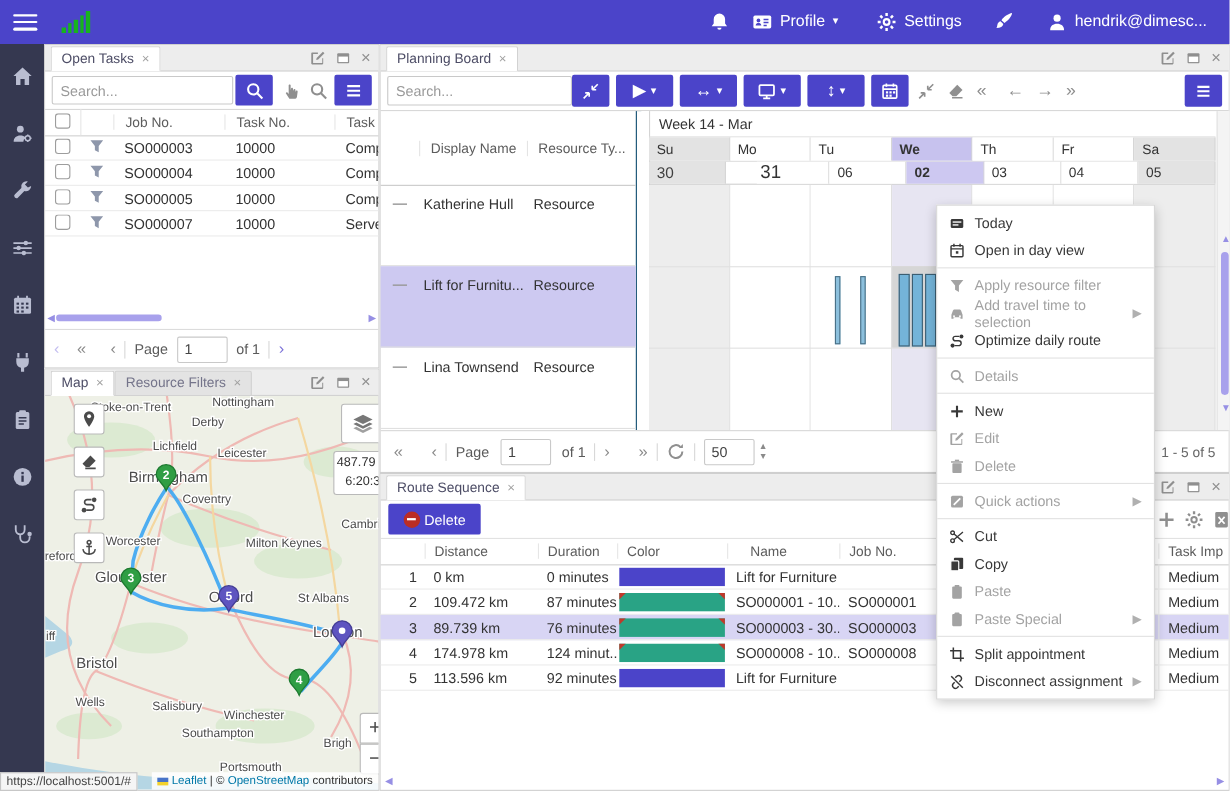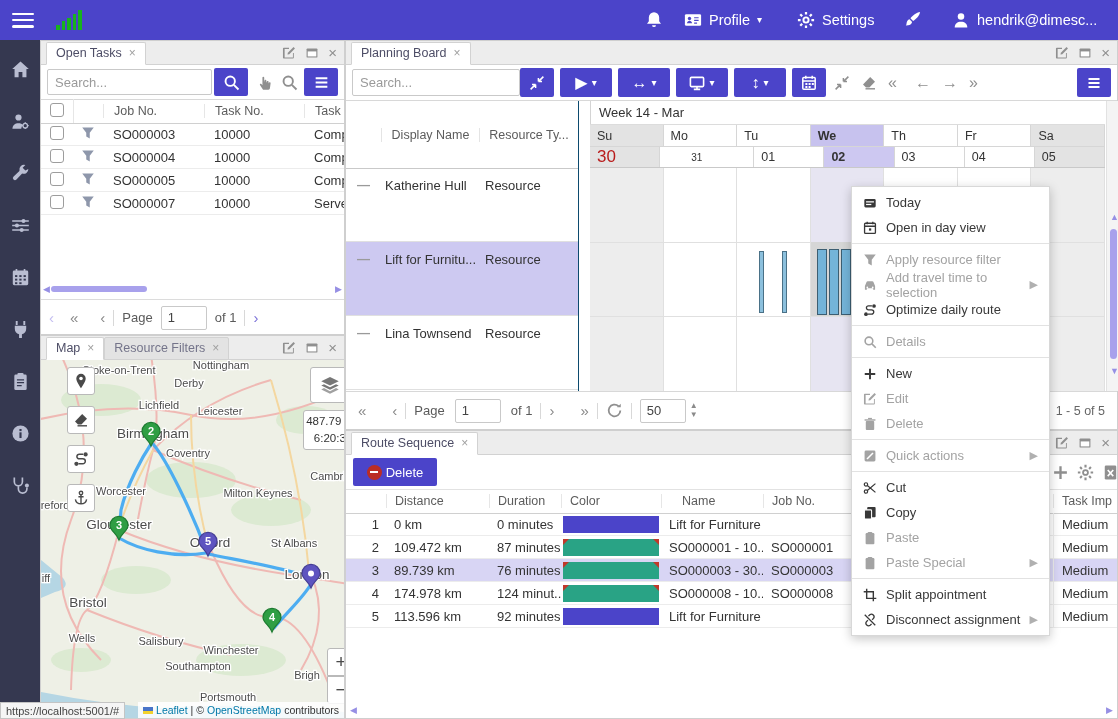--- a/index.html
+++ b/index.html
@@ -632,23 +632,23 @@
         <div class="abs" id="calDayRow" style="left:0;top:24px;width:100%;height:22px;display:flex;border-bottom:1px solid #d6d6d6;box-sizing:border-box">
             <div style="flex: 1 1 0%; border-right: 1px solid rgb(214, 214, 214); display: flex; align-items: center; padding-left: 7px; font-size: 12.5px; color: rgb(51, 51, 51); box-sizing: border-box; background: rgb(227, 227, 227);">Su</div>
             <div style="flex: 1 1 0%; border-right: 1px solid rgb(214, 214, 214); display: flex; align-items: center; padding-left: 7px; font-size: 12.5px; color: rgb(51, 51, 51); box-sizing: border-box; background: rgb(255, 255, 255);">Mo</div>
             <div style="flex: 1 1 0%; border-right: 1px solid rgb(214, 214, 214); display: flex; align-items: center; padding-left: 7px; font-size: 12.5px; color: rgb(51, 51, 51); box-sizing: border-box; background: rgb(255, 255, 255);">Tu</div>
             <div style="flex: 1 1 0%; border-right: 1px solid rgb(214, 214, 214); display: flex; align-items: center; padding-left: 7px; font-size: 12.5px; color: rgb(51, 51, 51); box-sizing: border-box; background: rgb(199, 194, 238); font-weight: bold;">We</div>
             <div style="flex: 1 1 0%; border-right: 1px solid rgb(214, 214, 214); display: flex; align-items: center; padding-left: 7px; font-size: 12.5px; color: rgb(51, 51, 51); box-sizing: border-box; background: rgb(255, 255, 255);">Th</div>
             <div style="flex: 1 1 0%; border-right: 1px solid rgb(214, 214, 214); display: flex; align-items: center; padding-left: 7px; font-size: 12.5px; color: rgb(51, 51, 51); box-sizing: border-box; background: rgb(255, 255, 255);">Fr</div>
             <div style="flex: 1 1 0%; border-right: 1px solid rgb(214, 214, 214); display: flex; align-items: center; padding-left: 7px; font-size: 12.5px; color: rgb(51, 51, 51); box-sizing: border-box; background: rgb(227, 227, 227);">Sa</div>
           </div>
         <div class="abs" id="calDateRow" style="left:0;top:46px;width:100%;height:21px;display:flex;border-bottom:1px solid #c9c9c9;box-sizing:border-box">
-            <div style="flex: 1 1 0%; border-right: 1px solid rgb(214, 214, 214); display: flex; align-items: center; padding-left: 7px; font-size: 17px; color: #b91c1c; box-sizing: border-box; background: rgb(227, 227, 227);">30</div>
-            <div style="flex: 1 1 0%; border-right: 1px solid rgb(214, 214, 214); display: flex; align-items: center; padding-left: 3px; font-size: 10px; color: rgb(51, 51, 51); box-sizing: border-box; background: rgb(255, 255, 255); margin-left: 28px;">31</div>
-            <div style="flex: 1 1 0%; border-right: 1px solid rgb(214, 214, 214); display: flex; align-items: center; padding-left: 7px; font-size: 12.5px; color: rgb(51, 51, 51); box-sizing: border-box; background: rgb(255, 255, 255);">01</div>
+            <div style="flex: 1 1 0%; border-right: 1px solid rgb(214, 214, 214); display: flex; align-items: center; padding-left: 7px; font-size: 14px; color: #404040; box-sizing: border-box; background: rgb(227, 227, 227);">30</div>
+            <div style="flex: 1 1 0%; border-right: 1px solid rgb(214, 214, 214); display: flex; align-items: center; padding-left: 3px; font-size: 17px; color: rgb(51, 51, 51); box-sizing: border-box; background: rgb(255, 255, 255); margin-left: 28px;">31</div>
+            <div style="flex: 1 1 0%; border-right: 1px solid rgb(214, 214, 214); display: flex; align-items: center; padding-left: 7px; font-size: 12.5px; color: rgb(51, 51, 51); box-sizing: border-box; background: rgb(255, 255, 255);">06</div>
             <div style="flex: 1 1 0%; border-right: 1px solid rgb(214, 214, 214); display: flex; align-items: center; padding-left: 7px; font-size: 12.5px; color: rgb(51, 51, 51); box-sizing: border-box; background: rgb(205, 200, 241); font-weight: bold;">02</div>
             <div style="flex: 1 1 0%; border-right: 1px solid rgb(214, 214, 214); display: flex; align-items: center; padding-left: 7px; font-size: 12.5px; color: rgb(51, 51, 51); box-sizing: border-box; background: rgb(255, 255, 255);">03</div>
             <div style="flex: 1 1 0%; border-right: 1px solid rgb(214, 214, 214); display: flex; align-items: center; padding-left: 7px; font-size: 12.5px; color: rgb(51, 51, 51); box-sizing: border-box; background: rgb(255, 255, 255);">04</div>
             <div style="flex: 1 1 0%; border-right: 1px solid rgb(214, 214, 214); display: flex; align-items: center; padding-left: 7px; font-size: 12.5px; color: rgb(51, 51, 51); box-sizing: border-box; background: rgb(227, 227, 227);">05</div>
           </div>
         <div class="abs" id="calBody" style="left:0;top:67px;width:100%;height:223px;position:absolute">
             <div style="display:flex;width:100%;height:100%">
               <div style="flex:1;border-right:1px solid #e0e0e0;box-sizing:border-box;background:#ededed"></div>
               <div style="flex:1;border-right:1px solid #e0e0e0;box-sizing:border-box;background:#fff"></div>
               <div style="flex:1;border-right:1px solid #e0e0e0;box-sizing:border-box;background:#fff"></div>

